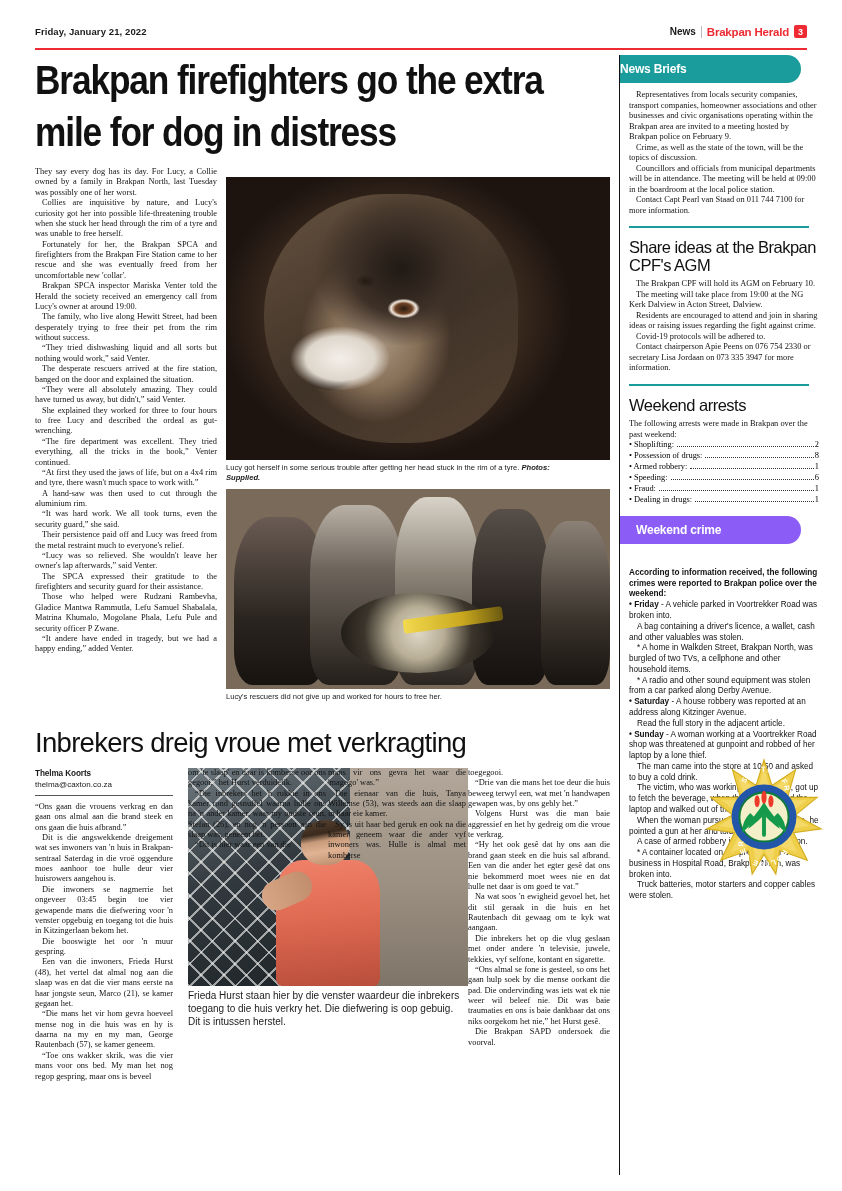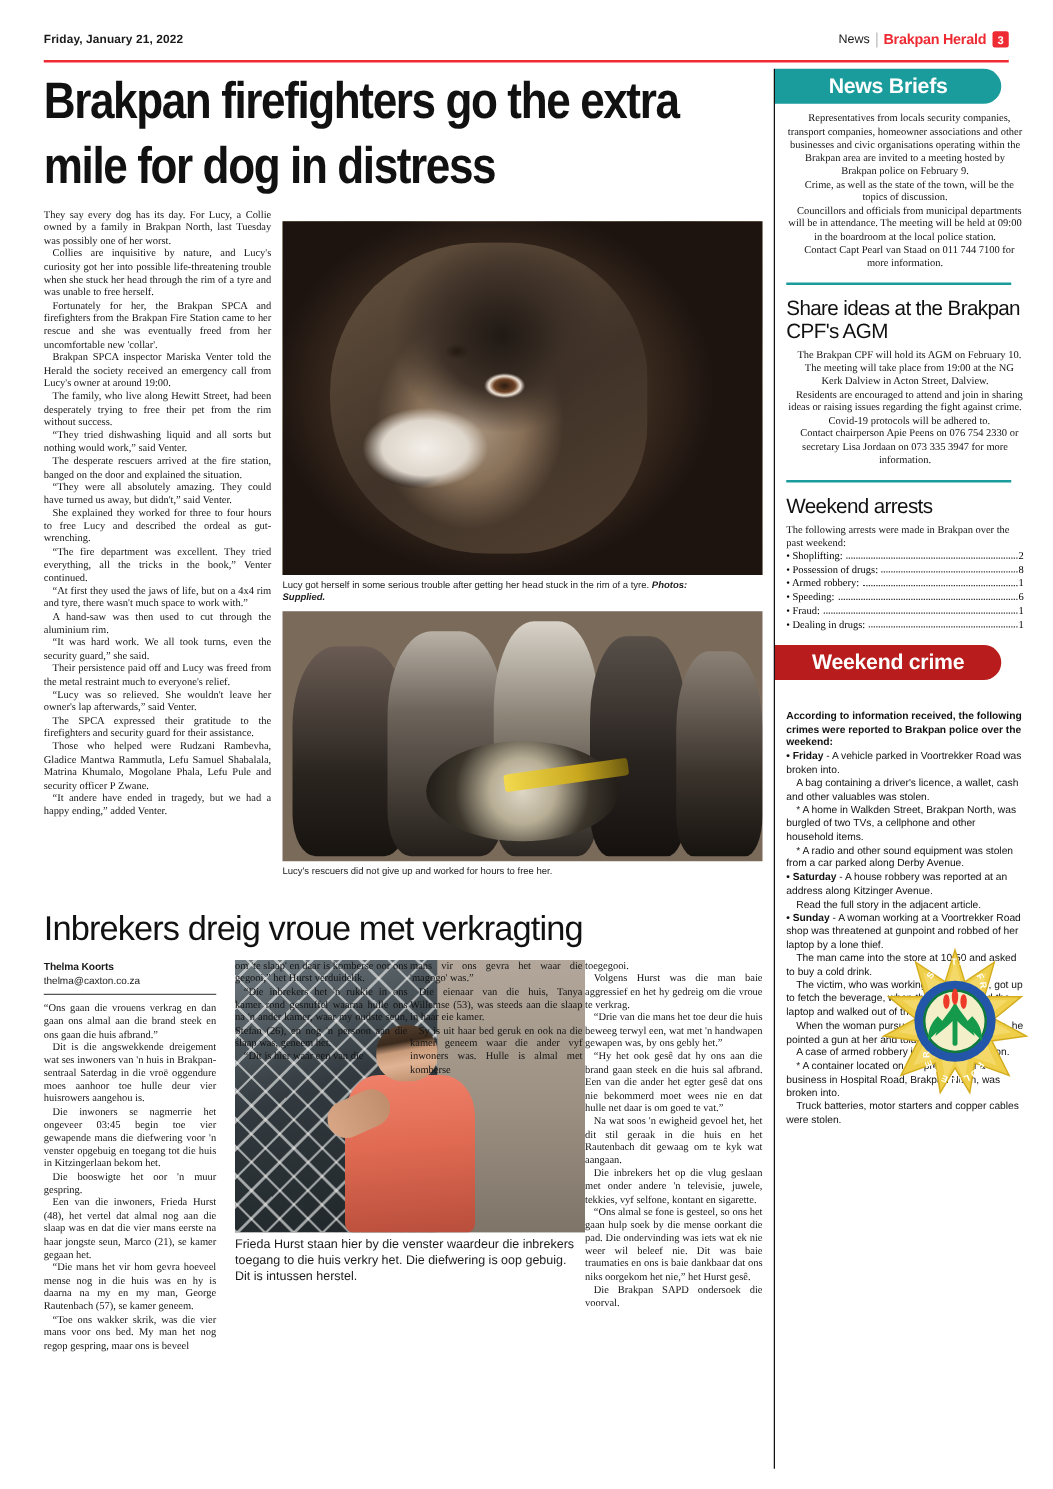--- a/index.html
+++ b/index.html
@@ -24,21 +24,21 @@
     position:absolute;left:0;top:0;
     font-family:"Liberation Sans", sans-serif;
     font-size:9.5px;font-weight:600;letter-spacing:.1px;color:#1a1a1a;
   }
   .masthead .right{
     position:absolute;right:0;top:-1px;
     display:flex;align-items:center;gap:5px;
   }
   .masthead .sec{
     font-family:"Liberation Sans", sans-serif;
-    font-size:10px;font-weight:400;color:#1a1a1a;
+    font-size:10px;font-weight:700;color:#1a1a1a;
   }
   .masthead .divider{
     width:1px;height:12px;background:#bbb;display:inline-block;
   }
   .masthead .brand{
     font-family:"Liberation Sans", sans-serif;
     font-size:11.5px;font-weight:bold;color:#ee2a33;letter-spacing:-.2px;
   }
   .masthead .pagenum{
     display:inline-flex;align-items:center;justify-content:center;
@@ -222,37 +222,37 @@
   
   .sidebar{
     position:absolute;left:619px;top:55px;width:190px;height:1120px;
     border-left:1px solid #111;
     padding-left:9px;
   }
   .tag{
     display:block;width:181px;height:28px;line-height:28px;
     border-radius:0 14px 14px 0;
     font-family:"Liberation Sans", sans-serif;
-    font-weight:bold;font-size:17px;color:#fff;text-align:center;
+    font-weight:bold;font-size:12px;color:#fff;
     letter-spacing:-.2px;
     margin-left:-9px;
     box-sizing:border-box;
   }
   .tag-teal{background:#1a9c9c;}
-  .tag-red{background:#b91c1c;}
+  .tag-red{background:#8b5cf6;padding-left:16px;}
   .brief{margin-top:7px;}
   .brief h3{
     font-family:"Liberation Sans", sans-serif;
     font-weight:normal;font-size:16.5px;line-height:1.1;letter-spacing:-.5px;
     margin:0 0 5px 0;color:#111;
   }
   .brief p{
     margin:0;font-size:8.4px;line-height:1.25;color:#121212;text-align:left;
   }
-  .brief p.ind{text-indent:7px;text-align:center;}
+  .brief p.ind{text-indent:7px;}
   .sep{
     height:2.2px;background:#1a9c9c;margin:10px 10px 10px 0;
   }
   .arrests li{
     list-style:none;font-size:8.4px;line-height:1.3;
     display:flex;align-items:baseline;
   }
   .arrests{margin:0;padding:0;}
   .arrests .lbl{white-space:nowrap;}
   .arrests .dots{
@@ -383,22 +383,22 @@
             <p>“Die inbrekers het 'n rukkie in ons kamer rond gesnuffel waarna hulle ons na 'n ander kamer, waar my oudste seun, Stefan (26), en nog 'n persoon aan die slaap was, geneem het.</p>
             <p>“Dit is hier waar een van die</p>
           </div>
         <div class="a2col" id="a2c3">
             <p class=" first">mans vir ons gevra het waar die 'magogo' was.”</p>
             <p>Die eienaar van die huis, Tanya Willemse (53), was steeds aan die slaap in haar eie kamer.</p>
             <p>Sy is uit haar bed geruk en ook na die kamer geneem waar die ander vyf inwoners was. Hulle is almal met komberse</p>
           </div>
         <div class="a2col" id="a2c4">
             <p class=" first">toegegooi.</p>
+            <p>“Drie van die mans het toe deur die huis beweeg terwyl een, wat met 'n handwapen gewapen was, by ons gebly het.”</p>
             <p>Volgens Hurst was die man baie aggressief en het hy gedreig om die vroue te verkrag.</p>
-            <p>“Drie van die mans het toe deur die huis beweeg terwyl een, wat met 'n handwapen gewapen was, by ons gebly het.”</p>
             <p>“Hy het ook gesê dat hy ons aan die brand gaan steek en die huis sal afbrand. Een van die ander het egter gesê dat ons nie bekommerd moet wees nie en dat hulle net daar is om goed te vat.”</p>
             <p>Na wat soos 'n ewigheid gevoel het, het dit stil geraak in die huis en het Rautenbach dit gewaag om te kyk wat aangaan.</p>
             <p>Die inbrekers het op die vlug geslaan met onder andere 'n televisie, juwele, tekkies, vyf selfone, kontant en sigarette.</p>
             <p>“Ons almal se fone is gesteel, so ons het gaan hulp soek by die mense oorkant die pad. Die ondervinding was iets wat ek nie weer wil beleef nie. Dit was baie traumaties en ons is baie dankbaar dat ons niks oorgekom het nie,” het Hurst gesê.</p>
             <p>Die Brakpan SAPD ondersoek die voorval.</p>
           </div>
       </div>
     </div>
   </div>
 

